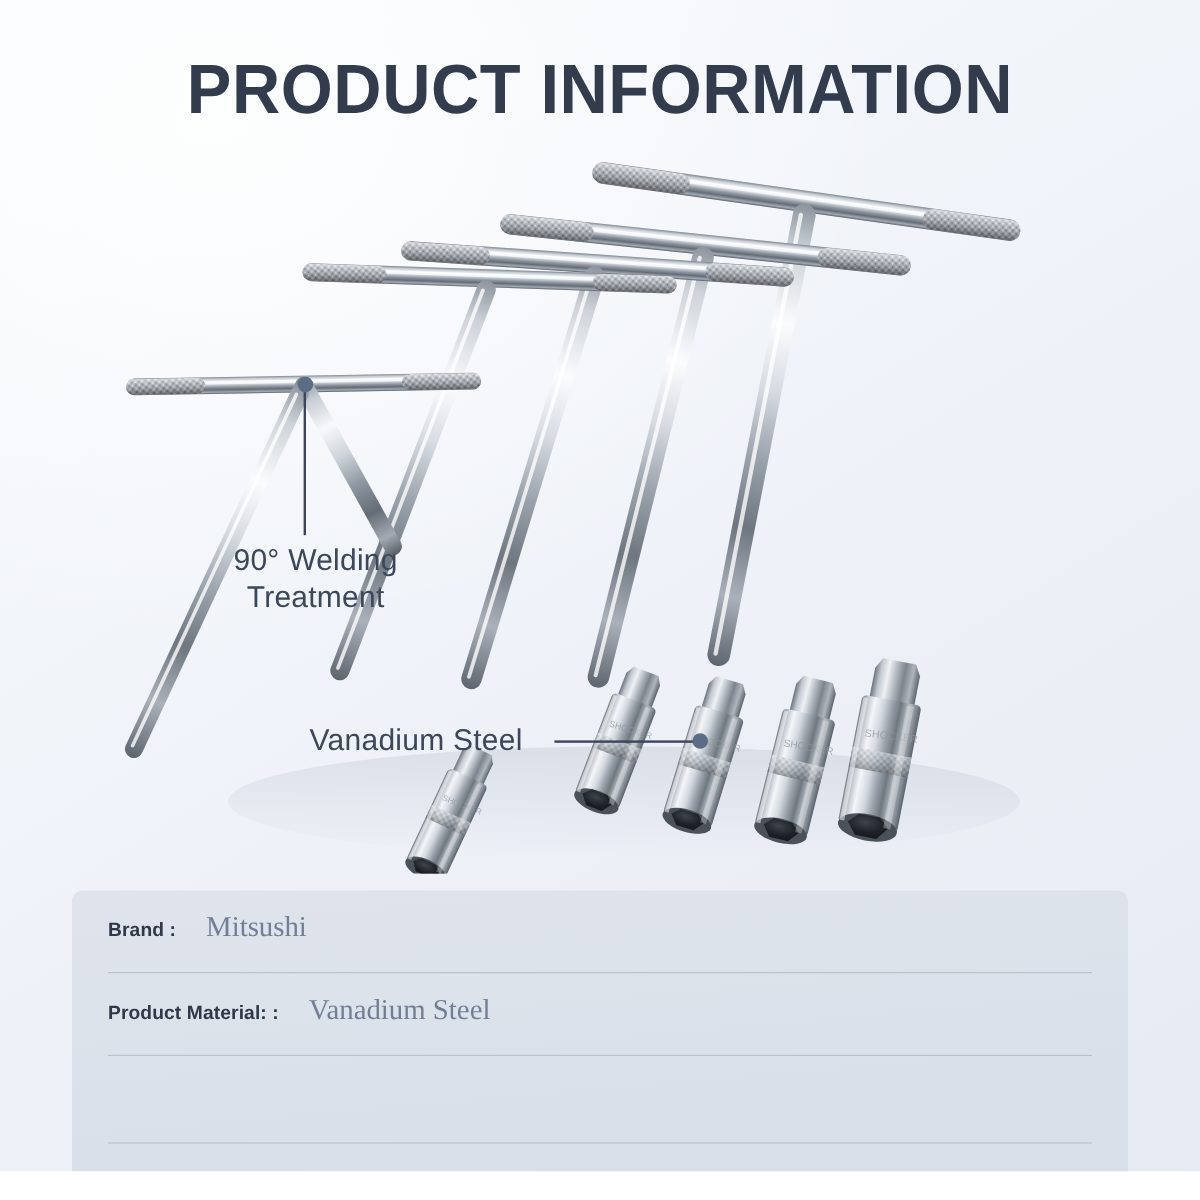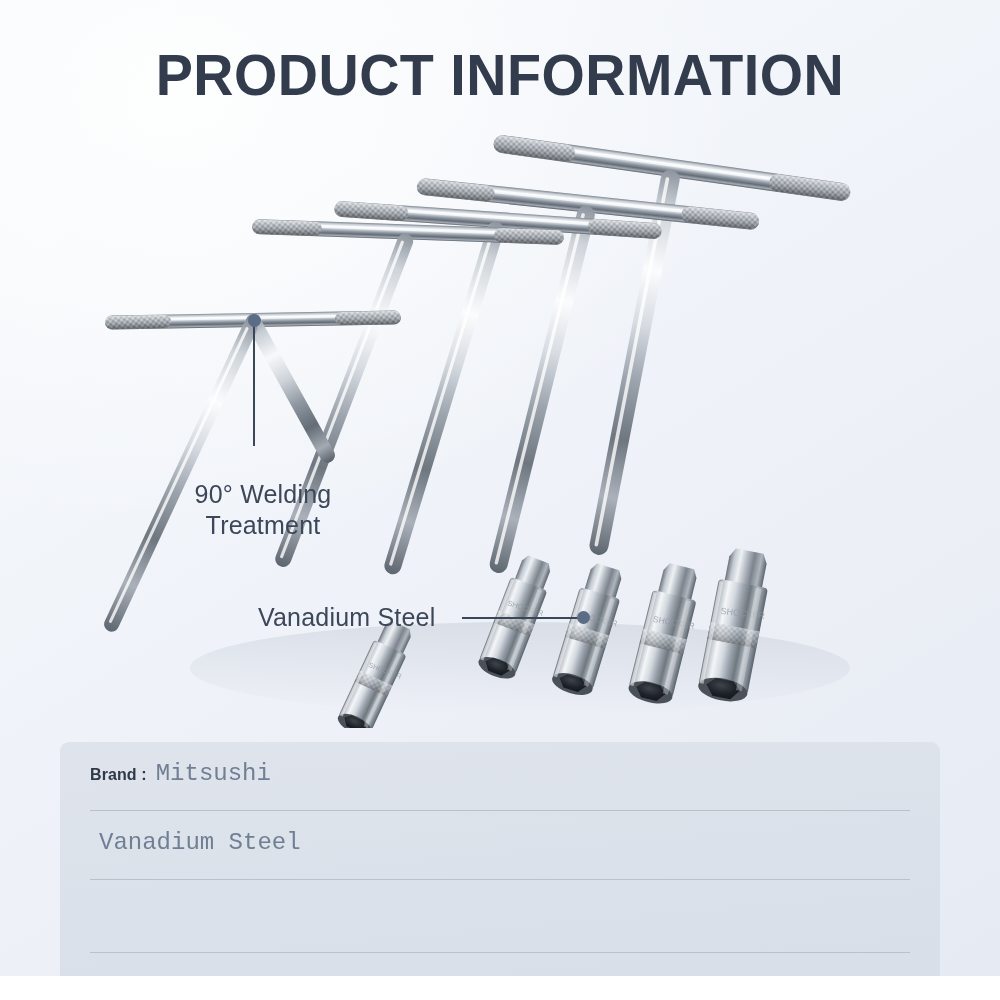--- a/index.html
+++ b/index.html
@@ -60,21 +60,20 @@
     line-height: 1.22;
     font-family: "Liberation Sans", sans-serif;
     letter-spacing: 0.2px;
     white-space: pre-line;
   }
   .callout-welding {
     left: 148px;
     top: 452px;
     width: 230px;
     text-align: center;
-    margin-top: 27px;
   }
   .callout-vanadium {
     left: 258px;
     top: 602px;
     text-align: left;
   }
 
   .leader {
     position: absolute;
     background: #3b4658;
@@ -128,23 +127,23 @@
     font-weight: 700;
     color: #2f3848;
     letter-spacing: 0.1px;
     white-space: nowrap;
     font-family: "Liberation Sans", sans-serif;
   }
   .spec-value {
     font-size: 24px;
     font-weight: 400;
     color: #717f95;
-    margin-left: 9px;
+    margin-left: 25px;
     white-space: nowrap;
-    font-family: Liberation Mono, monospace;
+    font-family: Liberation Serif, serif;
   }
   .spec-secondary {
     margin-left: 42px;
     display: flex;
     align-items: baseline;
   }
 
   .spec-divider {
     position: absolute;
     left: 30px;
@@ -400,20 +399,21 @@
 
   <div class="spec-panel">
 
     <div class="spec-row spec-row-1">
       <span class="spec-label">Brand :</span>
       <span class="spec-value">Mitsushi</span>
     </div>
     <div class="spec-divider divider-1"></div>
 
     <div class="spec-row spec-row-2">
+      <span class="spec-label">Product Material: :</span>
       <span class="spec-value">Vanadium Steel</span>
     </div>
     <div class="spec-divider divider-2"></div>
 
     <div class="spec-divider divider-3"></div>
 
   </div>
 
 </div>
 

